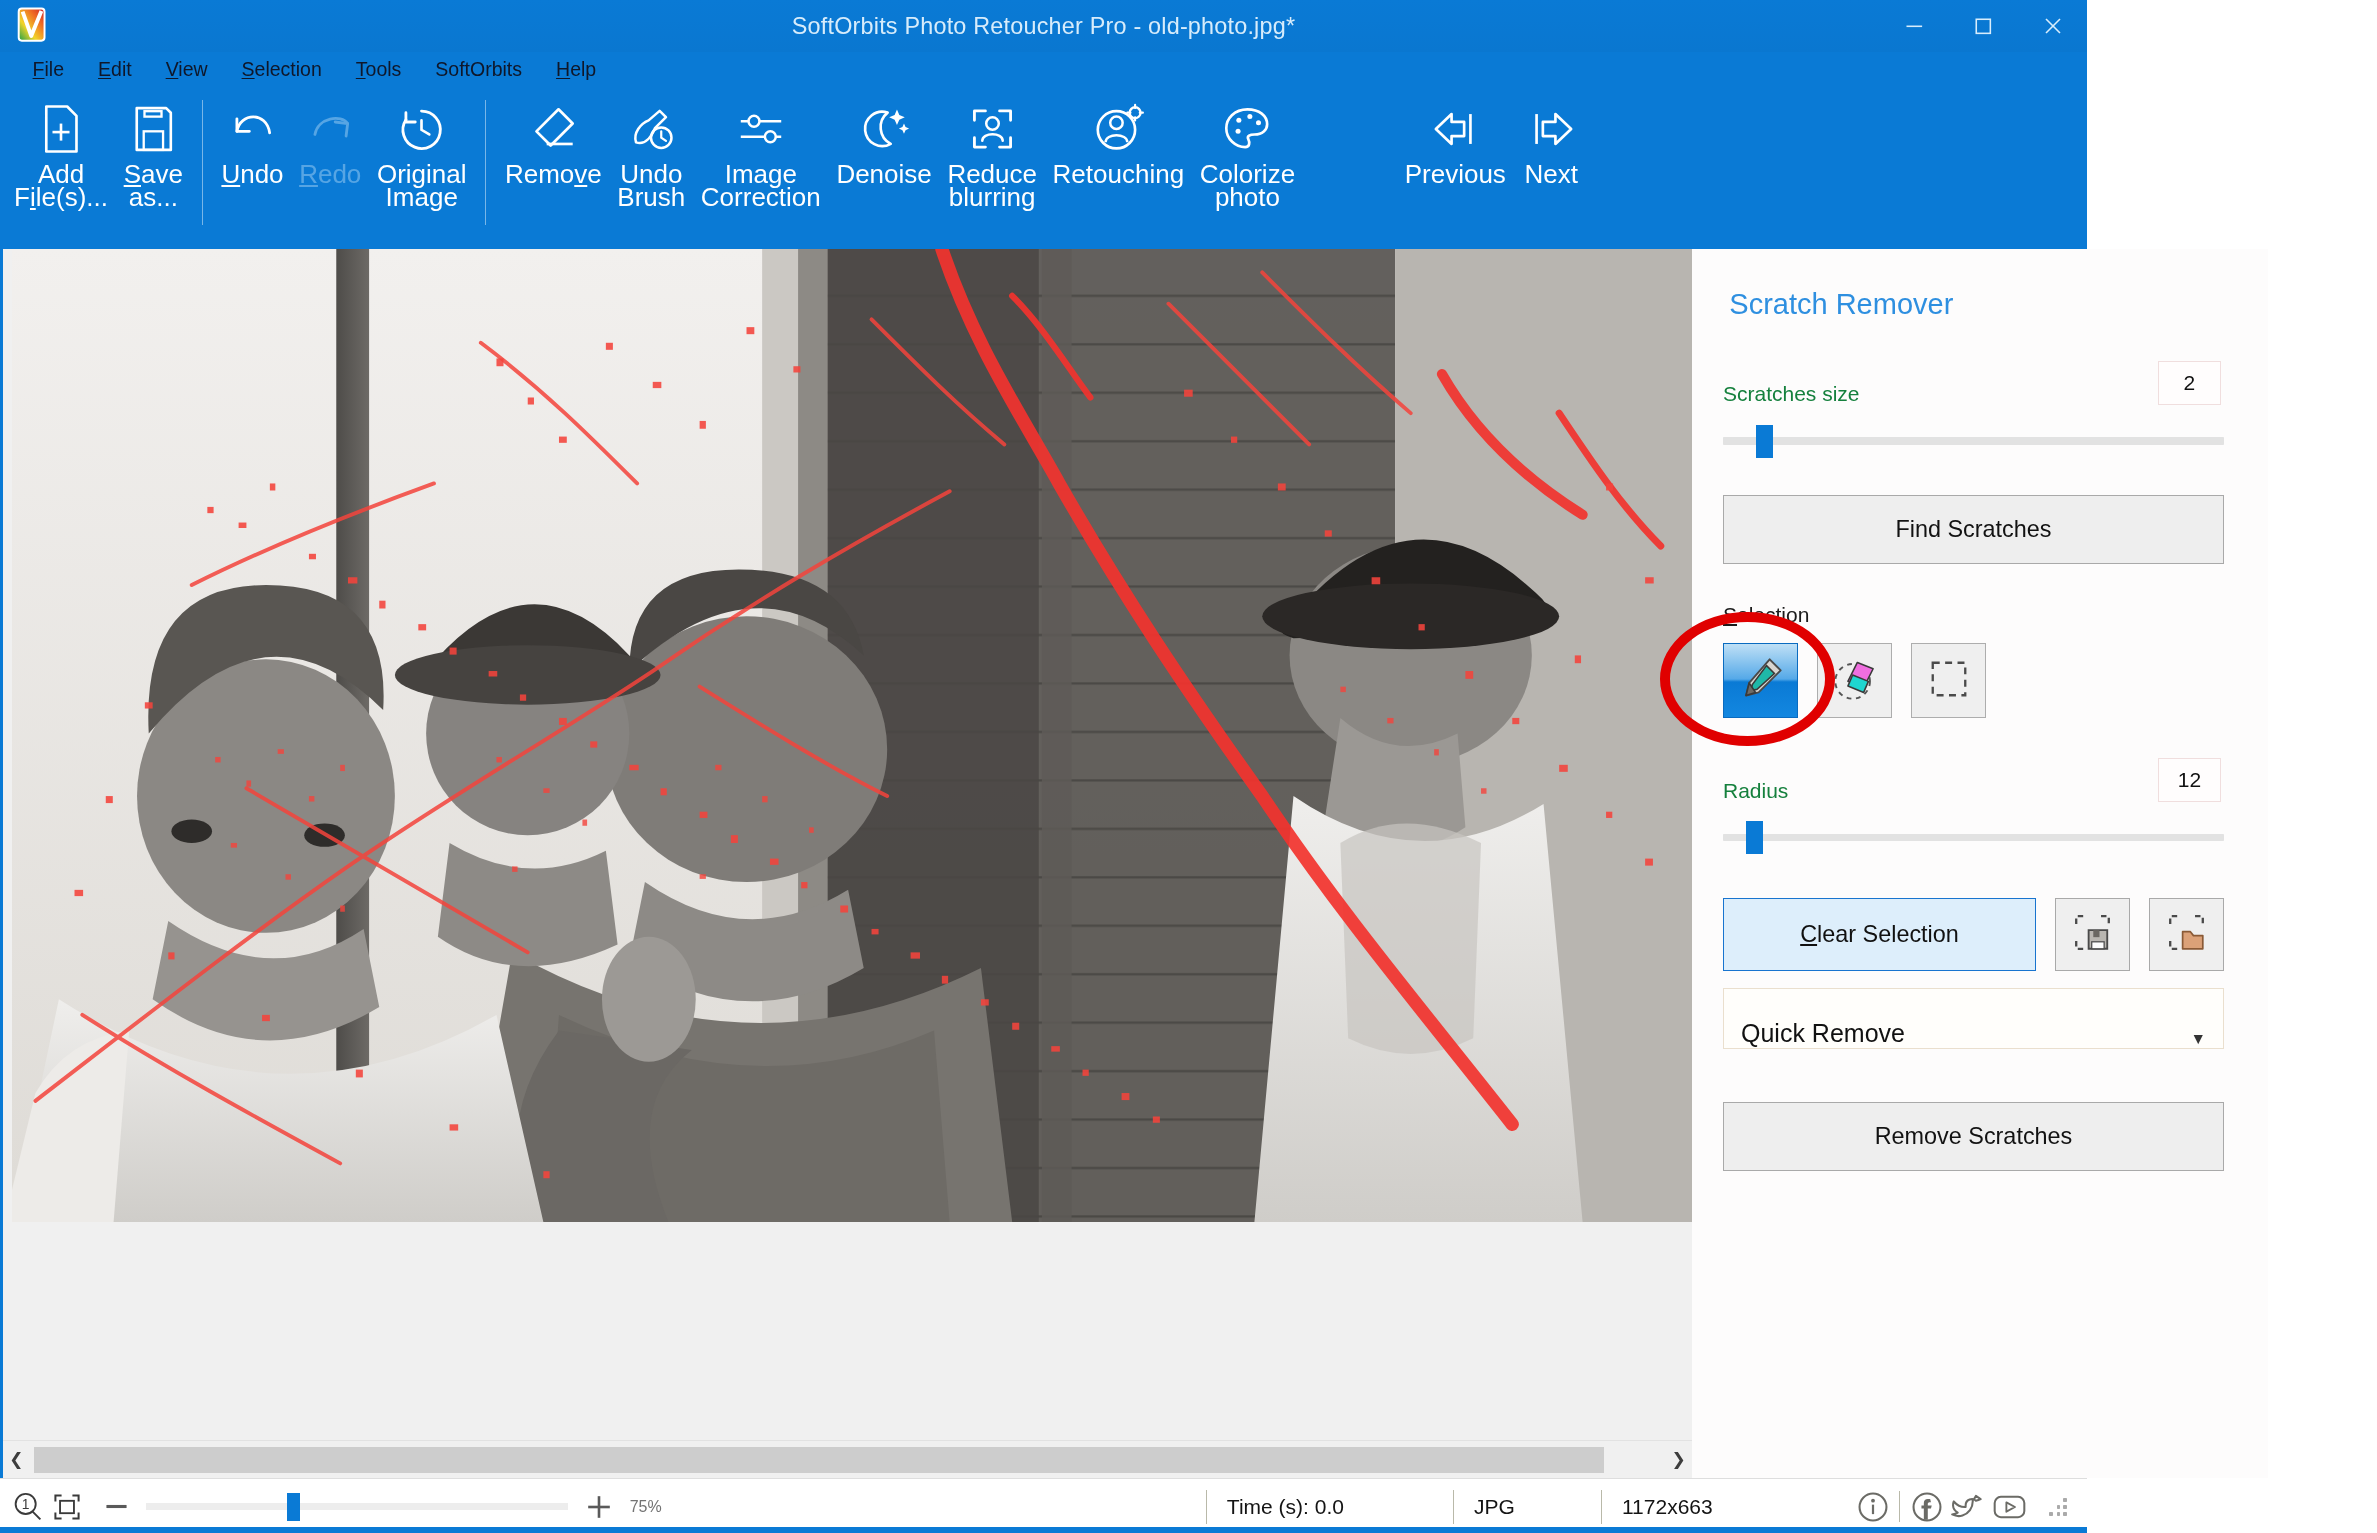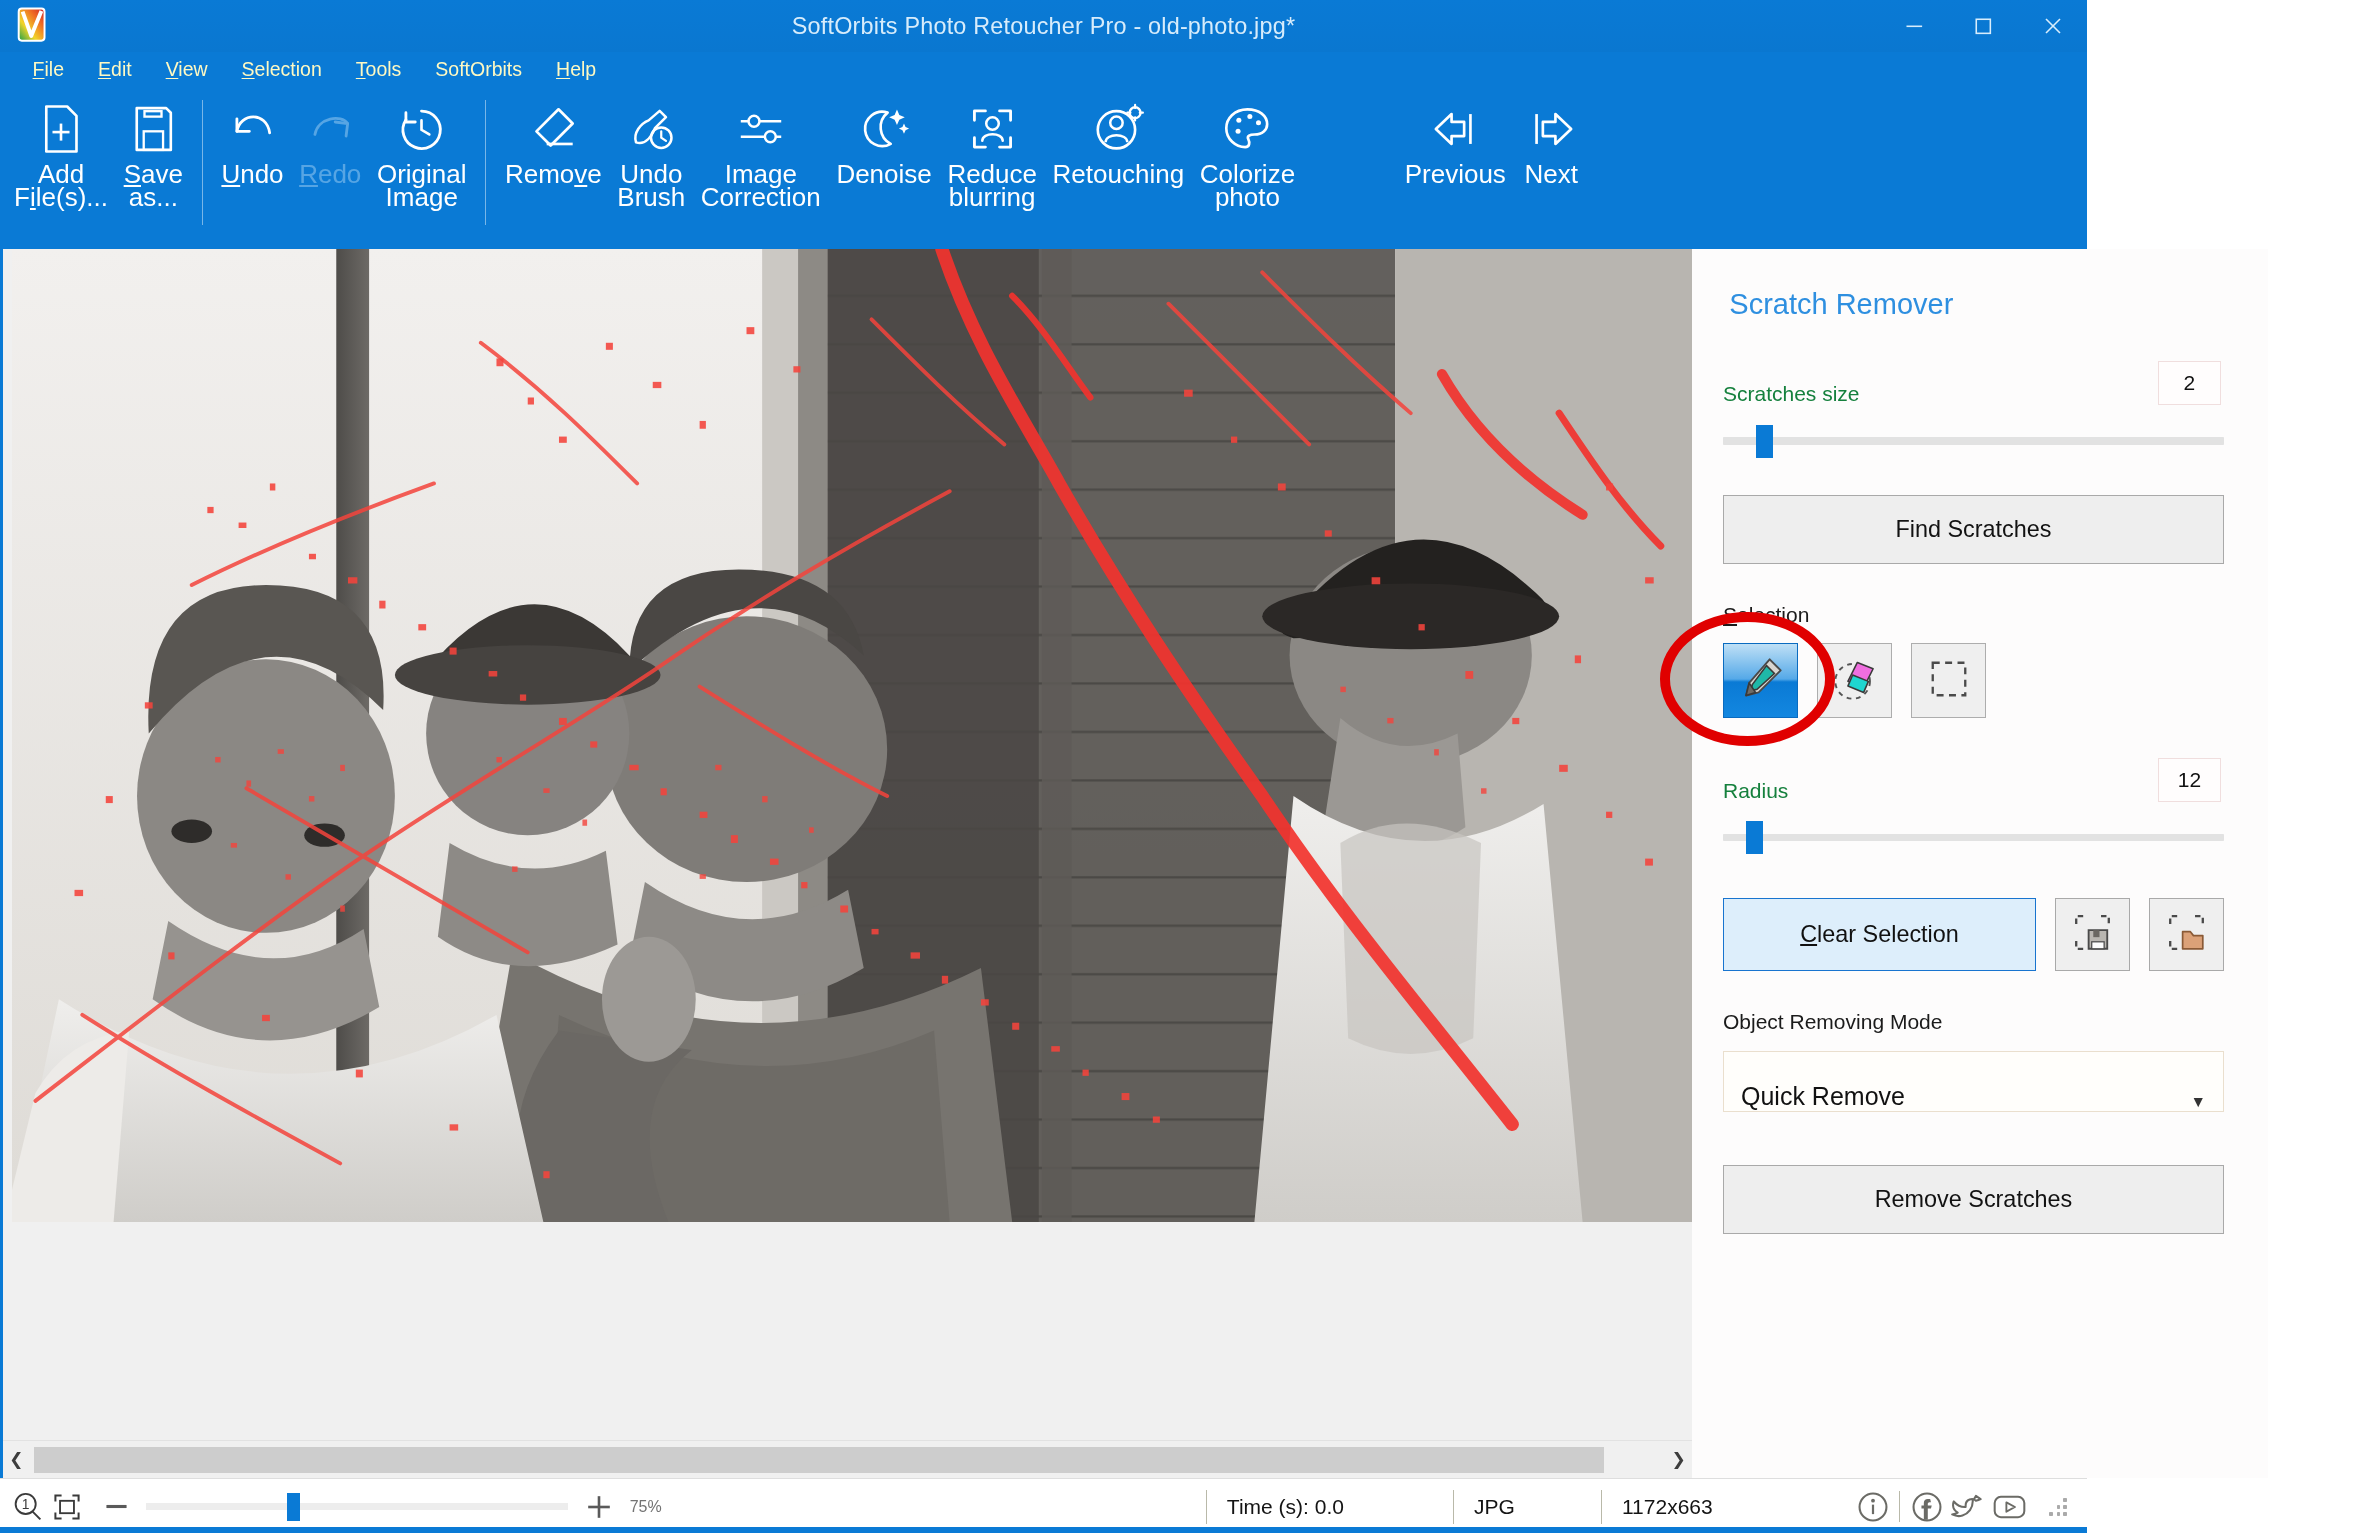--- a/index.html
+++ b/index.html
@@ -47,21 +47,21 @@
   .win-btn svg { display:block; }
 
   
   .menubar {
     flex: 0 0 34px; height: 34px;
     background: #0a7ad5;
     display: flex; align-items: center;
     padding-left: 15.6px;
   }
   .menu-item {
-    color: #fef9c3; font-size: 19.5px;
+    color: #0f172a; font-size: 19.5px;
     padding: 0 17px; line-height: 34px;
     white-space: nowrap;
   }
   .menu-item u { text-underline-offset: 1.6px; }
 
   
   .toolbar {
     flex: 0 0 163px; height: 163px;
     background: #0a7ad5;
     display: flex; align-items: flex-start;
@@ -718,21 +718,20 @@
         <div class="sq-btn">
           <span>
             <svg width="45" height="45" viewBox="0 0 58 58">
               <path d="M8 18 L8 8 L18 8 M40 8 L50 8 L50 18 M8 40 L8 50 L18 50" fill="none" stroke="#4a4a4a" stroke-width="3" stroke-dasharray="7 5"></path>
               <path d="M24 28 h10 l4 5 h12 v17 h-26 Z" fill="#dba178" stroke="#8a5a36" stroke-width="2.2" stroke-linejoin="round"></path>
             </svg>
           </span>
         </div>
       </div>
 
-      <div class="section-label">Object Removing Mode</div>
       <div class="combo">
         <span>Quick Remove</span>
         <span class="caret">▼</span>
       </div>
 
       <div class="big-btn" style="margin-top:53px">Remove Scratches</div>
 
     </div>
   </div>
 

